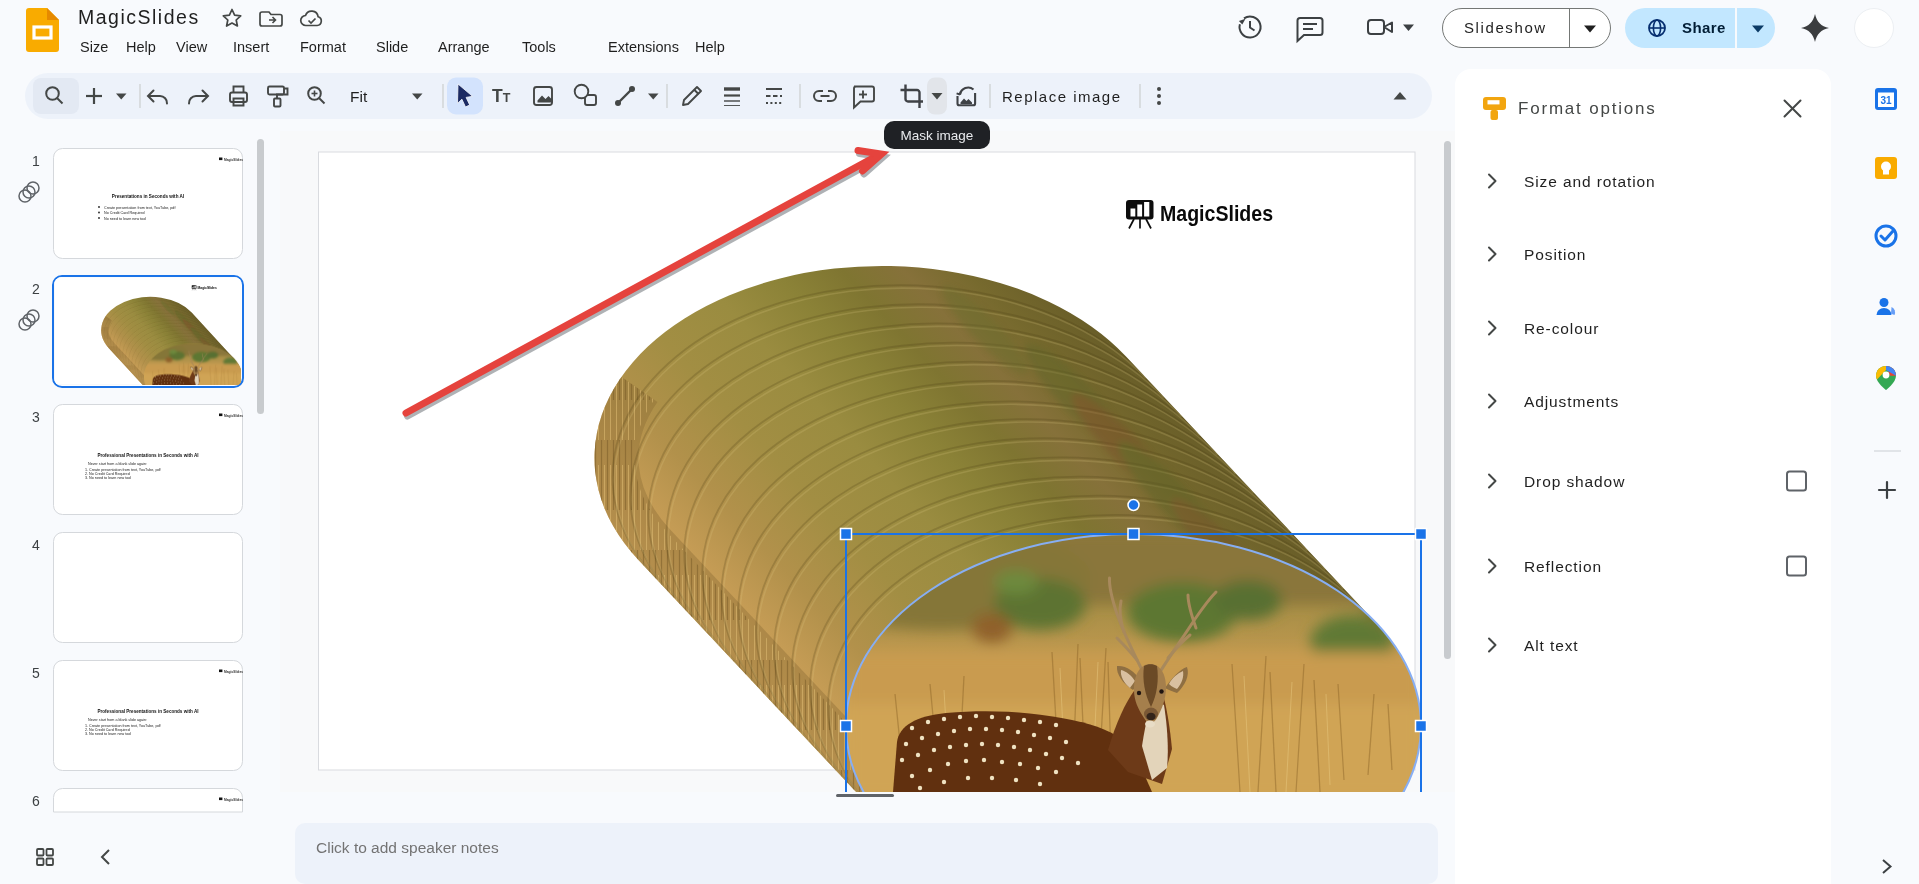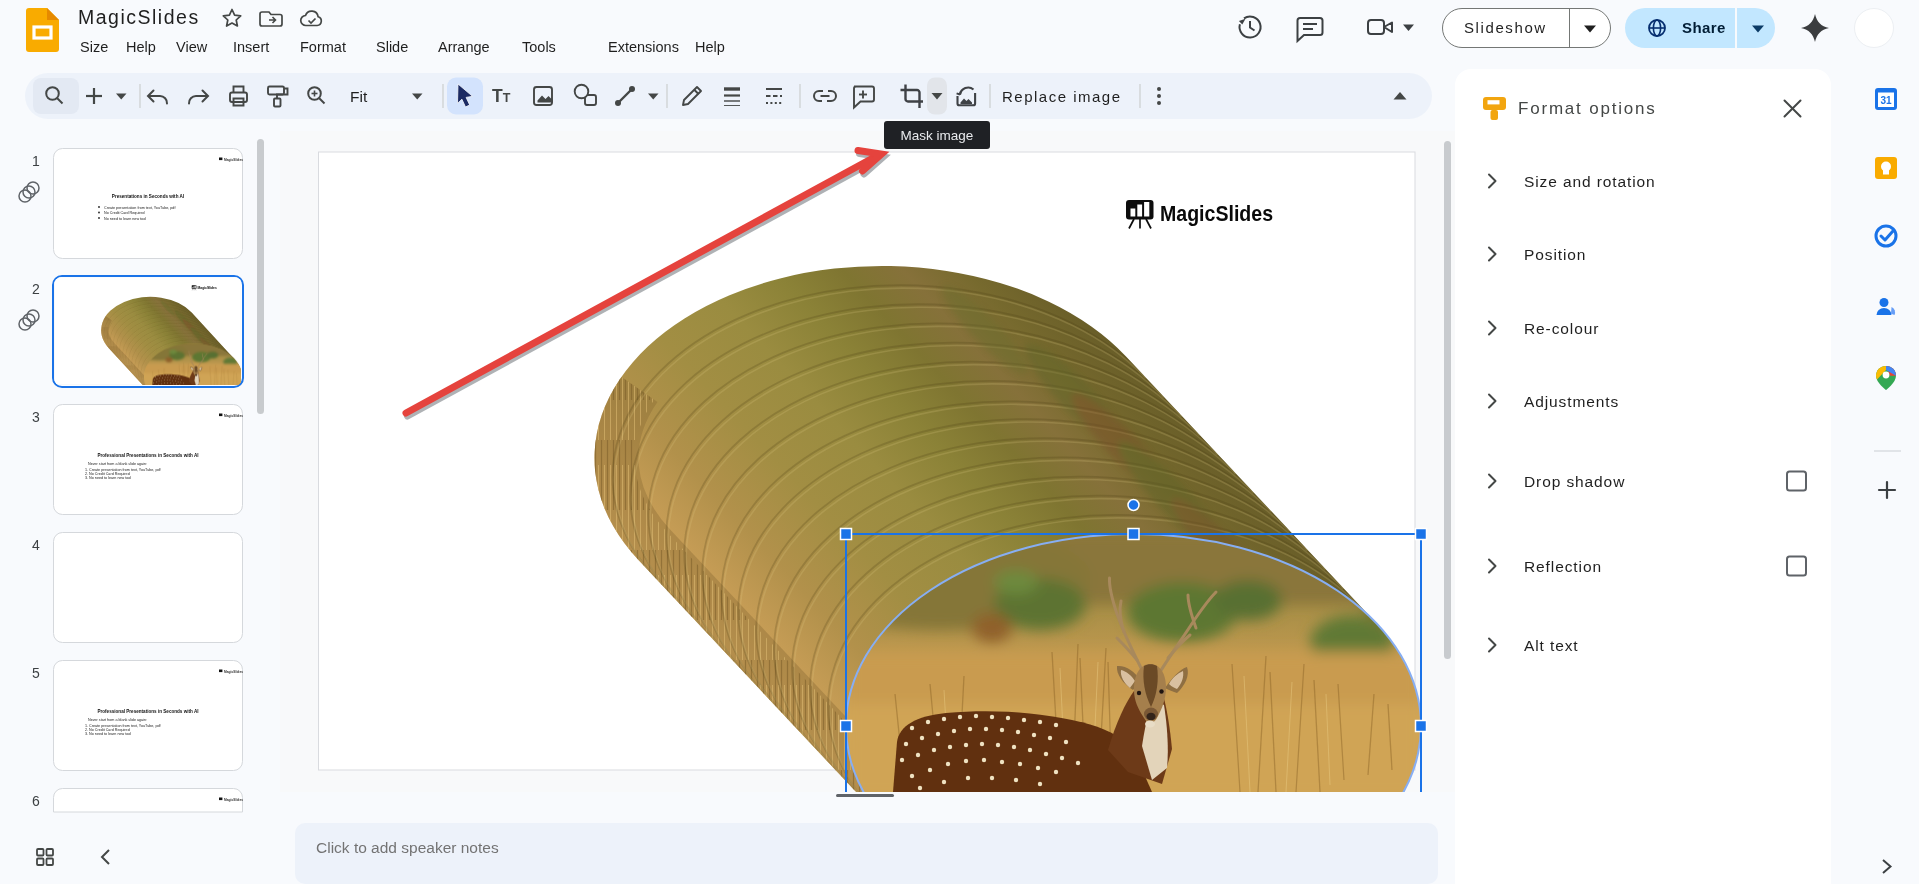--- a/index.html
+++ b/index.html
@@ -424,21 +424,21 @@
   <g fill="none" stroke="#8d9196" stroke-width="7" stroke-linecap="round" opacity="0.7" transform="translate(1.5,3)">
     <line x1="406" y1="413" x2="872" y2="158.5"></line>
     <path d="M858,150.5 L881.5,154 L862.5,171"></path>
   </g>
   <g fill="none" stroke="#e5433d" stroke-width="7" stroke-linecap="round">
     <line x1="406" y1="413" x2="872" y2="158.5"></line>
     <path d="M858,150.5 L881.5,154 L862.5,171"></path>
   </g>
 </svg>
 
-<div class="abs" style="left:884px;top:121px;width:106px;height:28px;background:#1f2125;border-radius:3px;color:#e8eaed;font-size:13.5px;display:flex;align-items:center;justify-content:center">Mask image</div>
+<div class="abs" style="left:884px;top:121px;width:106px;height:28px;background:#1f2125;border-radius:10px;color:#e8eaed;font-size:13.5px;display:flex;align-items:center;justify-content:center">Mask image</div>
 
 <div class="abs" style="left:836px;top:794px;width:58px;height:3px;background:#5f6368;border-radius:2px"></div>
 
 <div class="abs" style="left:295px;top:823px;width:1143px;height:61px;background:#edf2fa;border-radius:10px;"></div>
 <div class="abs" style="left:316px;top:839px;font-size:15.5px;color:#737373">Click to add speaker notes</div>
 
 <div class="abs" style="left:1444px;top:141px;width:7px;height:518px;background:#c8cbce;border-radius:4px"></div>
 
 <svg class="abs" style="left:0px;top:131px" width="280" height="753" viewBox="0 131 280 753">
   <g font-family="Liberation Sans, sans-serif" font-size="14" fill="#3c4043" text-anchor="middle">

